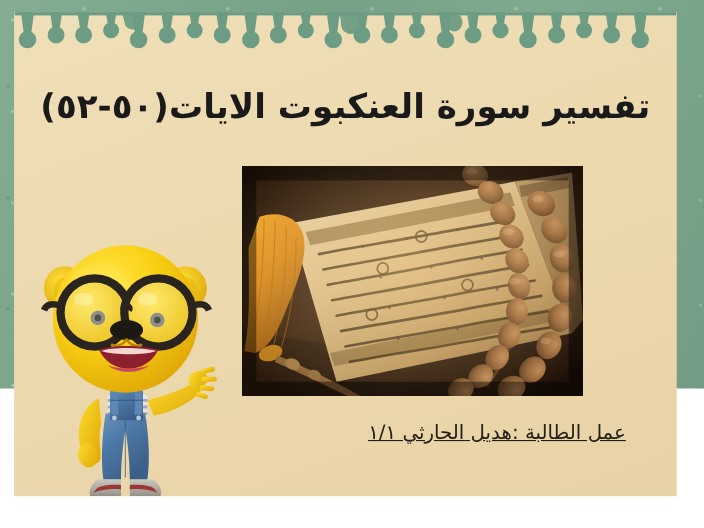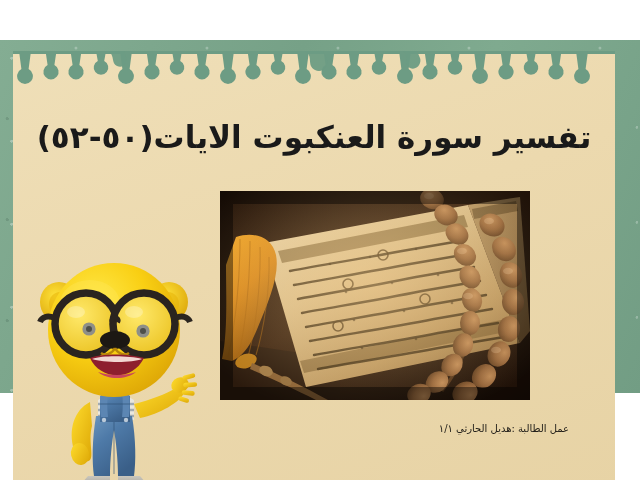--- a/index.html
+++ b/index.html
@@ -23,21 +23,20 @@
       radial-gradient(circle at 31% 64%, rgba(255,255,255,.22) 0 1.1px, transparent 1.5px),
       radial-gradient(circle at 58% 12%, rgba(255,255,255,.26) 0 1.3px, transparent 1.7px),
       radial-gradient(circle at 74% 83%, rgba(255,255,255,.24) 0 1.0px, transparent 1.4px),
       radial-gradient(circle at 88% 41%, rgba(255,255,255,.20) 0 1.2px, transparent 1.6px),
       radial-gradient(circle at 44% 92%, rgba(255,255,255,.25) 0 1.1px, transparent 1.5px),
       radial-gradient(circle at 5% 78%, rgba(40,70,55,.18) 0 1.4px, transparent 1.8px),
       radial-gradient(circle at 67% 35%, rgba(40,70,55,.15) 0 1.2px, transparent 1.6px),
       linear-gradient(115deg, #84ad93 0%, #76a187 38%, #7faa8f 62%, #729d84 100%);
     background-size: 97px 83px, 71px 109px, 131px 67px, 89px 121px,
                      113px 77px, 61px 95px, 143px 101px, 79px 87px, 100% 100%;
-    margin-top: 40px;
   }
 
   
   #card {
     position: absolute;
     left: 13px;
     top: 11px;
     width: 602px;
     height: 440px;
     background: #ecd9ae;
@@ -83,24 +82,25 @@
   }
   #photo-frame svg { display: block; }
 
   
   #credit {
     position: absolute;
     right: 46px;
     top: 372px;
     direction: rtl;
     font-family: "DejaVu Sans", sans-serif;
-    font-size: 10px;
+    font-size: 18px;
     font-weight: 400;
     color: #23201a;
     white-space: nowrap;
+    text-decoration: underline;
   }
 
   
   #mascot {
     position: absolute;
     left: 17px;
     top: 203px;
     width: 168px;
     height: 248px;
   }

